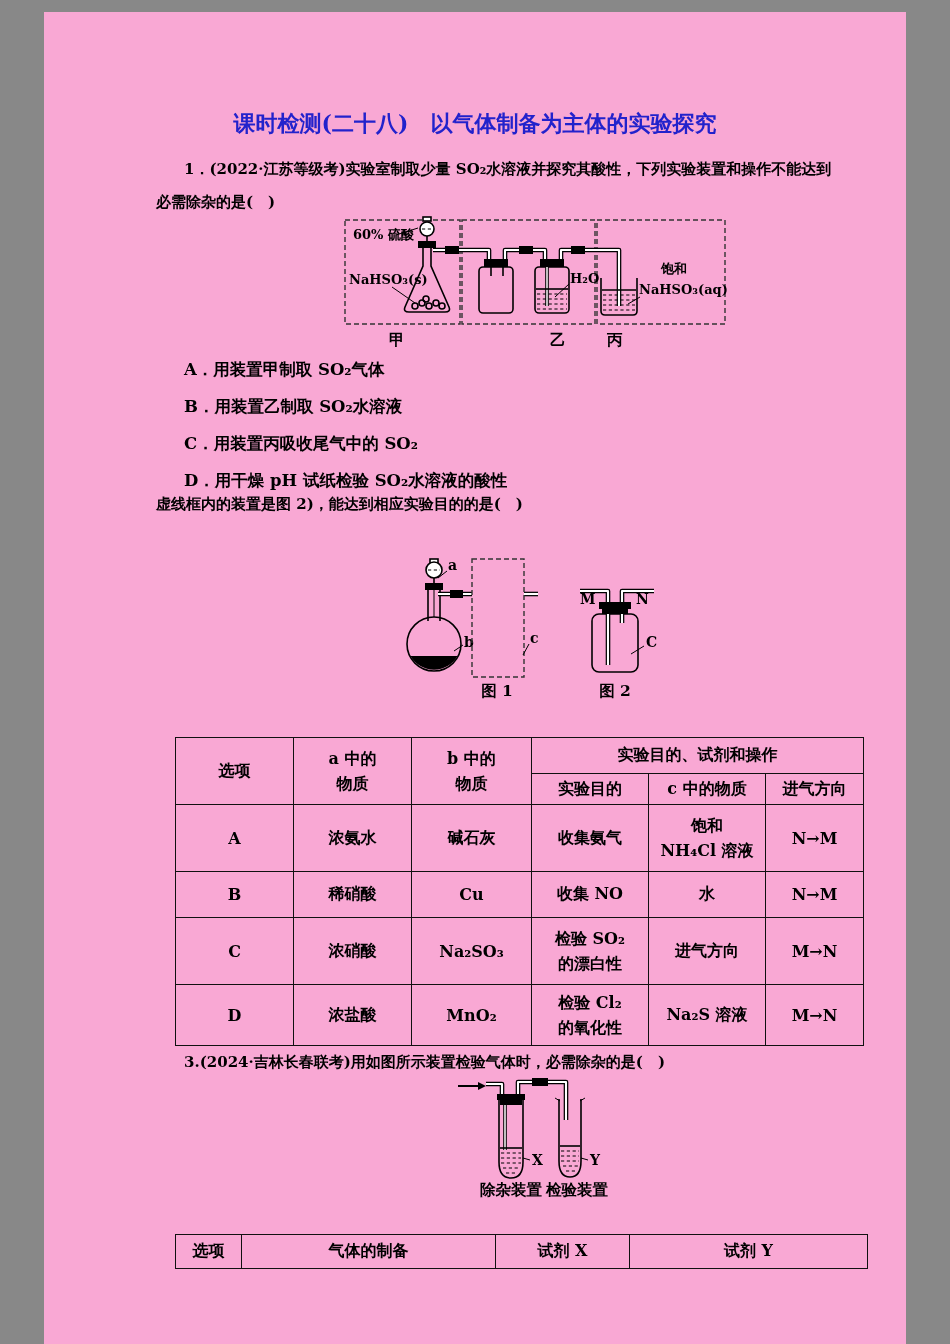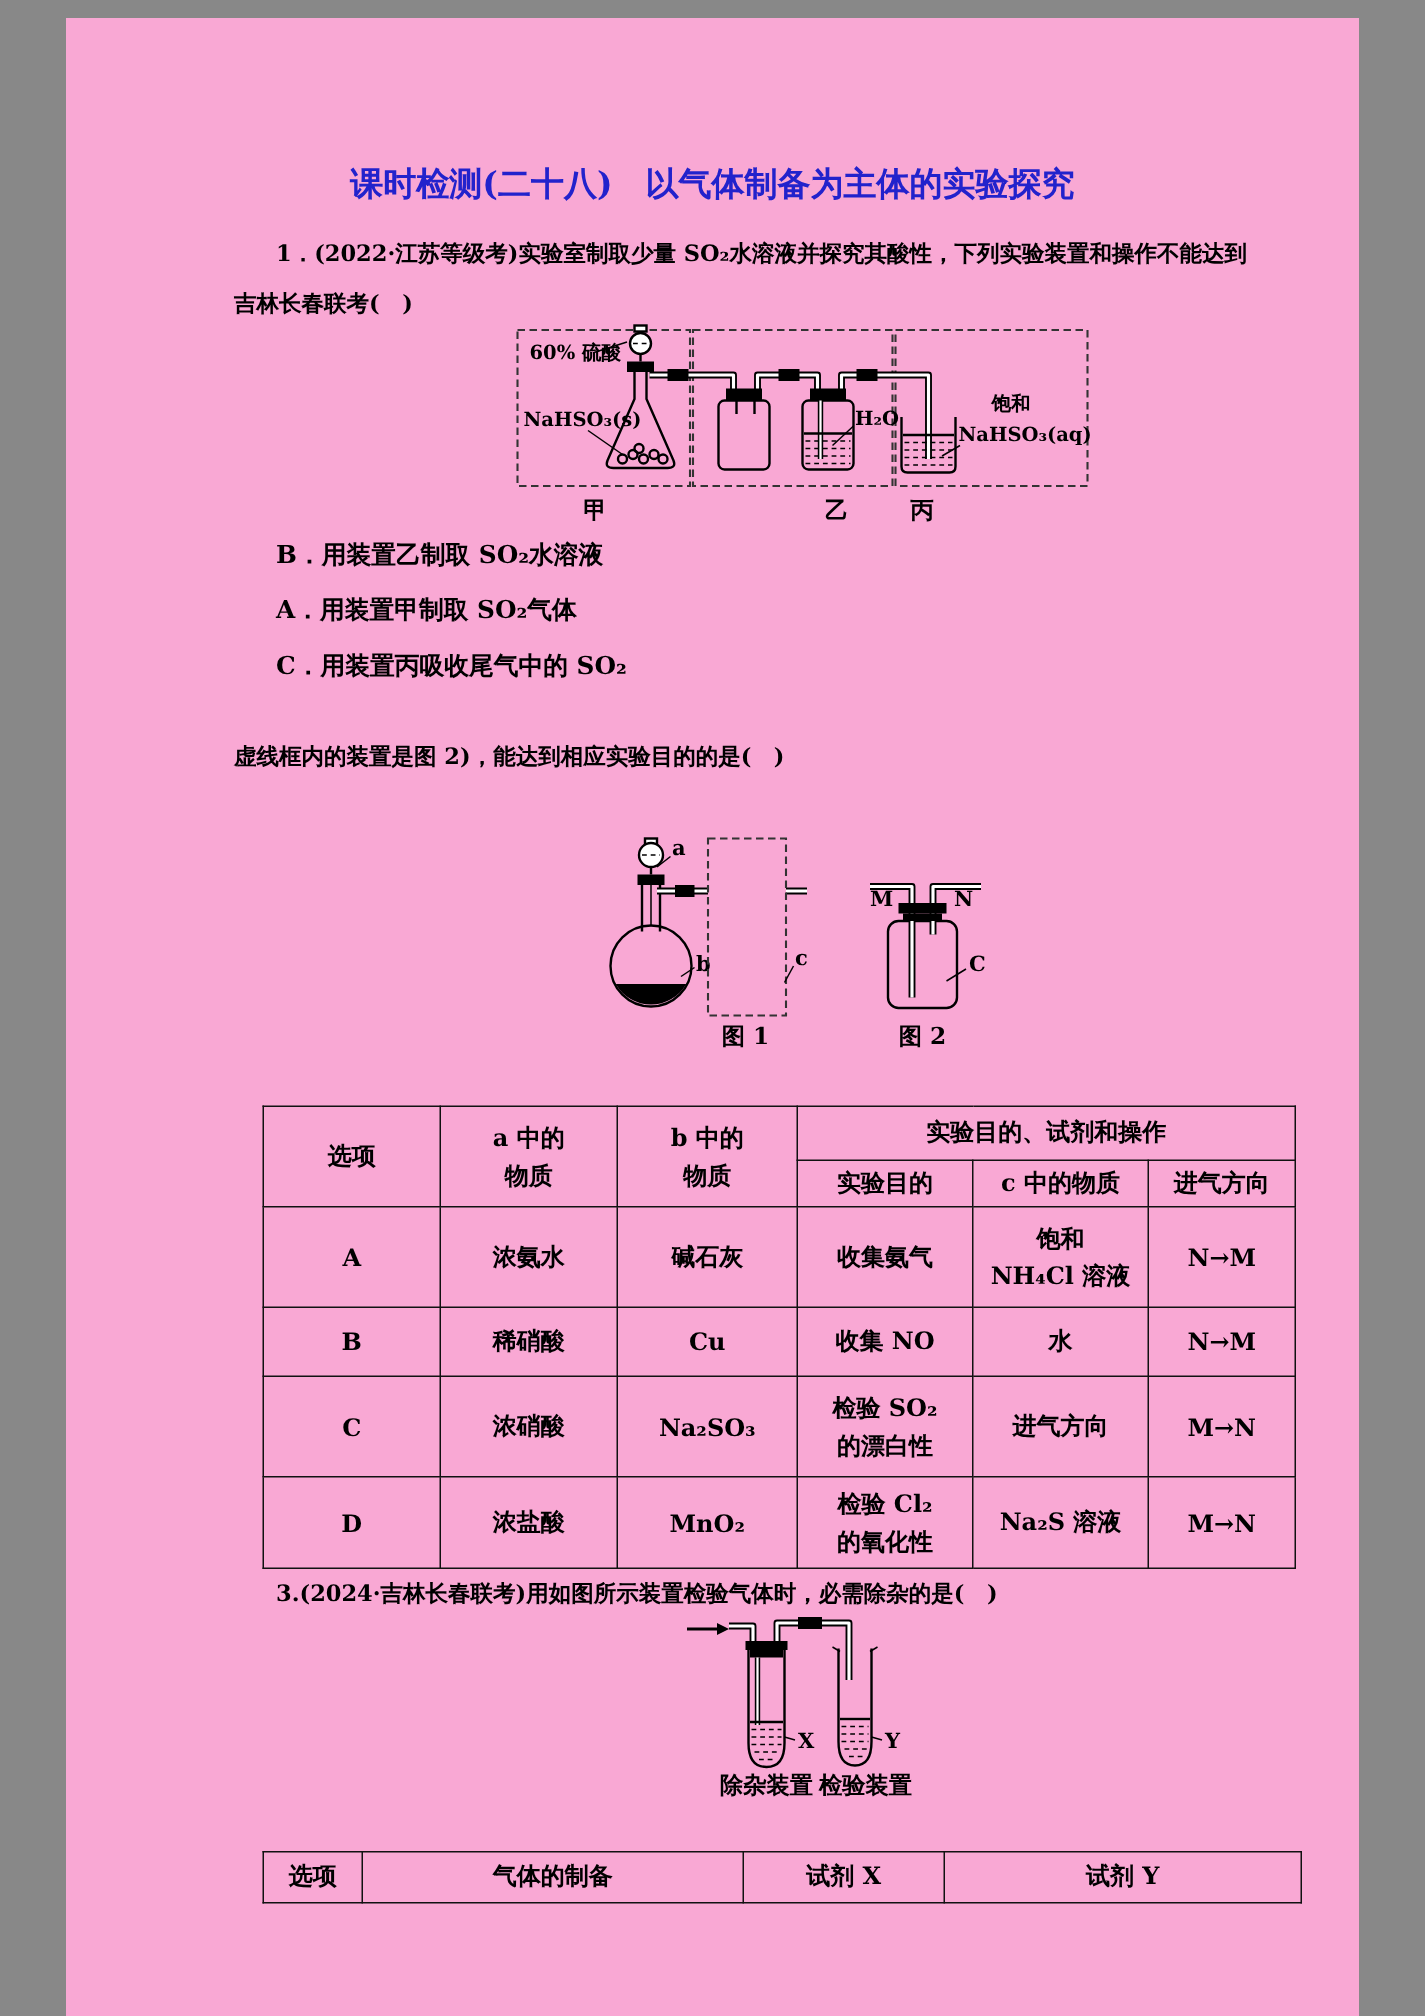--- a/index.html
+++ b/index.html
@@ -48,21 +48,21 @@
 </style>
 </head>
 <body>
 
 <div class="page">
 
   <h1 class="title">课时检测(二十八)　以气体制备为主体的实验探究</h1>
 
   <div class="para q1t">
     <div class="ln indent">1．(2022·江苏等级考)实验室制取少量 SO₂水溶液并探究其酸性，下列实验装置和操作不能达到</div>
-    <div class="ln">吉林长春联考(　)</div>
+    <div class="ln">必需除杂的是(　)</div>
   </div>
 
   <svg class="fig fig1" width="400" height="142" viewBox="0 0 400 142">
 
     <rect class="dashbox" x="6" y="10" width="115" height="104"></rect>
     <rect class="dashbox" x="123" y="10" width="133" height="104"></rect>
     <rect class="dashbox" x="258" y="10" width="128" height="104"></rect>
 
     <g>
       <path class="tA" d="M94 40 H150 V50"></path>
@@ -131,23 +131,24 @@
     <text class="t13" x="322" y="63">饱和</text>
     <text class="t13" x="300" y="84">NaHSO₃(aq)</text>
     <line class="thin" x1="301" y1="87" x2="289" y2="94"></line>
 
     <text class="t15" x="50" y="135">甲</text>
     <text class="t15" x="211" y="135">乙</text>
     <text class="t15" x="268" y="135">丙</text>
   </svg>
 
   <div class="opts">
+    <div class="opt">A．用装置甲制取 SO₂气体</div>
     <div class="opt">B．用装置乙制取 SO₂水溶液</div>
-    <div class="opt">A．用装置甲制取 SO₂气体</div>
     <div class="opt">C．用装置丙吸收尾气中的 SO₂</div>
+    <div class="opt">D．用干燥 pH 试纸检验 SO₂水溶液的酸性</div>
   </div>
 
   <div class="para q2t">
     <div class="ln">虚线框内的装置是图 2)，能达到相应实验目的的是(　)</div>
   </div>
 
   <svg class="fig fig2" width="280" height="150" viewBox="0 0 280 150">
 
     <g>
       <rect class="ln whitefill" x="26" y="4" width="8" height="4"></rect>

